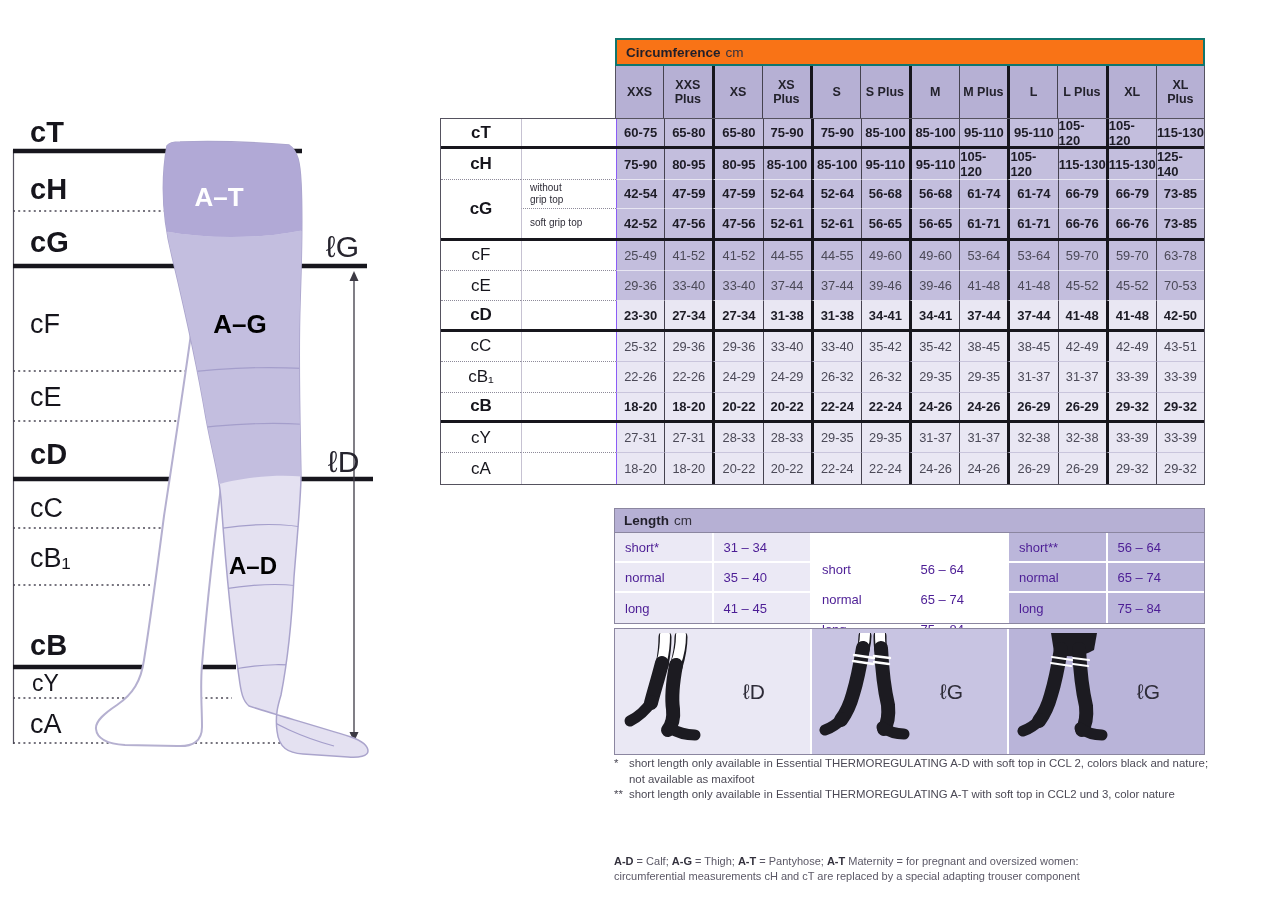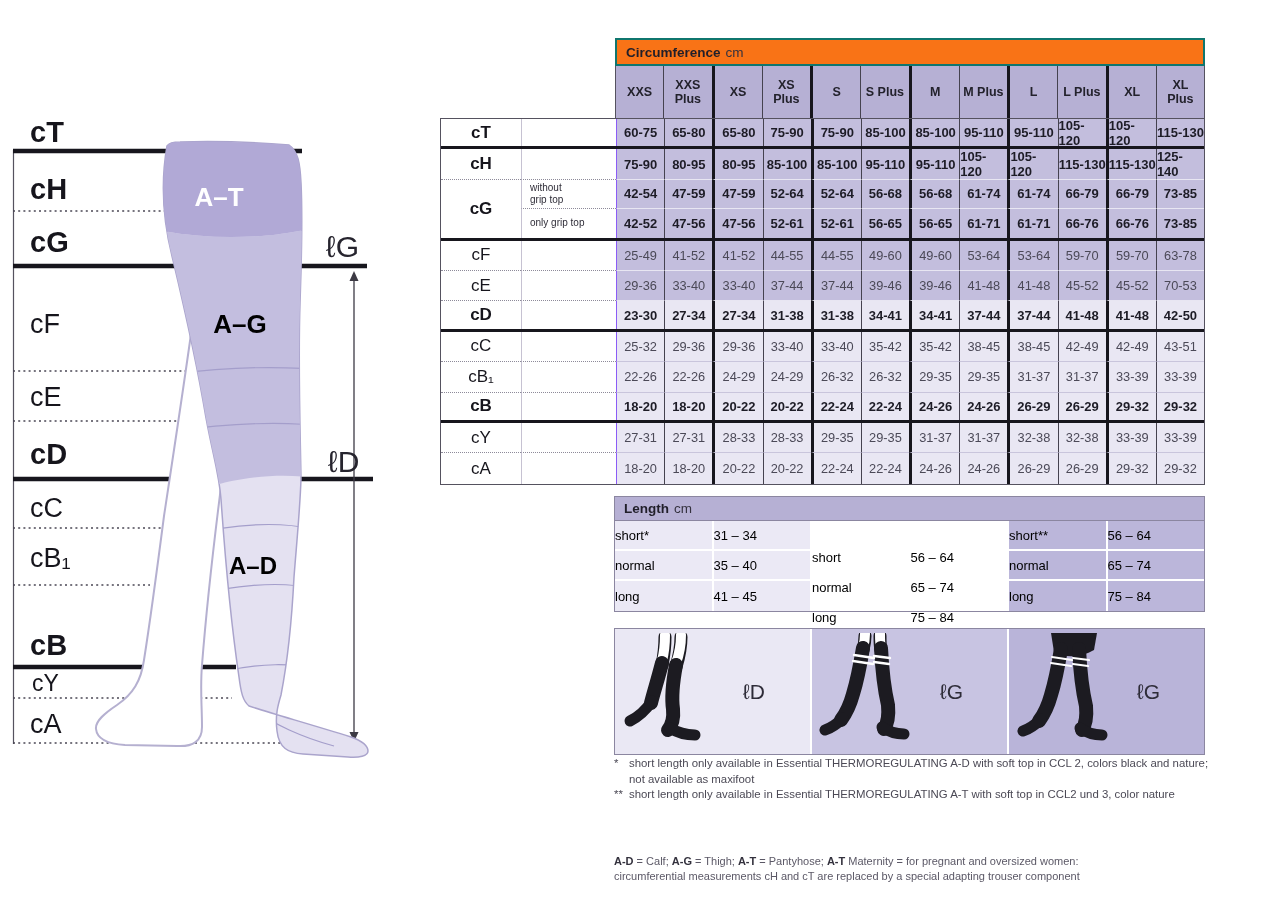--- a/index.html
+++ b/index.html
@@ -43,29 +43,29 @@
   .vcell.b{font-weight:bold;color:#1d1c26;font-size:13px;}
   .vcell.vp{background:#c3bedd;}
   .vcell.vl{background:#e9e7f3;}
   .vfirst{border-left:1px solid #8b5cf6;}
   .vthin{border-left:1px solid #45424f;}
   .vthick{border-left:3px solid #17161d;}
   .crow.ddot .lab,.crow.ddot .sub{border-bottom:1px dotted #8d8a99;}
   .crow.ddot .vcell.vp{border-bottom:1px solid rgba(255,255,255,.62);}
   .crow.ddot .vcell.vl{border-bottom:1px solid #c9c5dc;}
   
-  .len{position:absolute;left:614px;top:496px;width:591px;}
+  .len{position:absolute;left:614px;top:508px;width:591px;}
   .len *{box-sizing:border-box;}
   .len-title{height:25px;background:#b6b0d4;border:1px solid #8b86a0;display:flex;align-items:center;
              padding:0 9px;font-size:13.5px;color:#211f2a;}
   .len-title .unit{margin-left:5px;font-weight:normal;color:#35323f;}
   .len-body{border:1px solid #8b86a0;border-top:none;}
   .lrow{display:flex;height:30px;border-bottom:2px solid #fff;}
   .lrow:last-child{border-bottom:none;}
-  .lcell{flex:1;display:flex;align-items:center;padding-left:0;font-size:13px;color:#000000;
+  .lcell{flex:1;display:flex;align-items:center;padding-left:10px;font-size:13px;color:#4c1d95;
          border-right:2px solid #fff;text-align:right;}
   .lcell:last-child{border-right:none;}
   .s0{background:#ebe9f5;}.s1{background:#c9c5e3;margin-top:36px;}.s2{background:#bbb6da;}
   
   .strip{position:absolute;left:614px;top:628px;width:591px;height:127px;display:flex;
          border:1px solid #8b86a0;box-sizing:border-box;}
   .strip-cell{flex:1;position:relative;border-right:2px solid #fff;}
   .strip-cell:last-child{border-right:none;}
   .bg0{background:#eae8f4;}.bg1{background:#c8c4e2;}.bg2{background:#b9b4d9;}
   .sil{position:absolute;left:6px;bottom:3px;}
@@ -224,21 +224,21 @@
               <div class="vcell vp b vthick">52-64</div>
               <div class="vcell vp b vthin">56-68</div>
               <div class="vcell vp b vthick">56-68</div>
               <div class="vcell vp b vthin">61-74</div>
               <div class="vcell vp b vthick">61-74</div>
               <div class="vcell vp b vthin">66-79</div>
               <div class="vcell vp b vthick">66-79</div>
               <div class="vcell vp b vthin">73-85</div>
             </div>
             <div class="crow inner">
-              <div class="sub">only grip top</div>
+              <div class="sub">soft grip top</div>
               <div class="vcell vp b vfirst">42-52</div>
               <div class="vcell vp b vthin">47-56</div>
               <div class="vcell vp b vthick">47-56</div>
               <div class="vcell vp b vthin">52-61</div>
               <div class="vcell vp b vthick">52-61</div>
               <div class="vcell vp b vthin">56-65</div>
               <div class="vcell vp b vthick">56-65</div>
               <div class="vcell vp b vthin">61-71</div>
               <div class="vcell vp b vthick">61-71</div>
               <div class="vcell vp b vthin">66-76</div>

